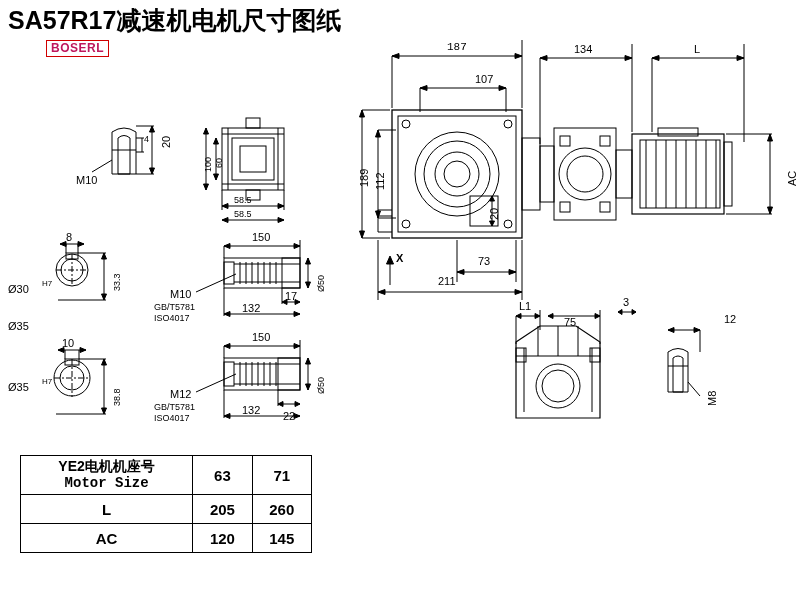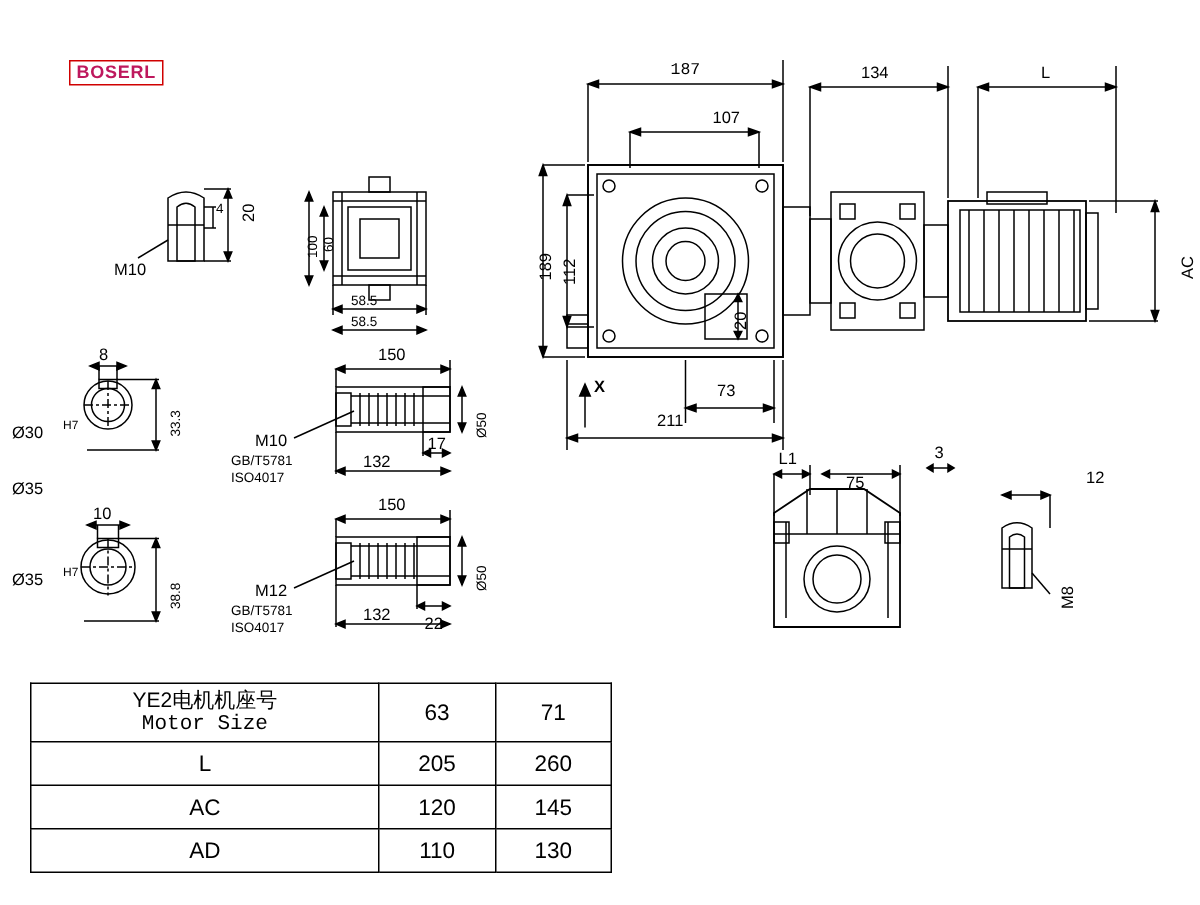--- a/index.html
+++ b/index.html
@@ -56,23 +56,24 @@
   .lbl.xs { font-size: 8px; }
   .rot90 {
     transform: rotate(-90deg);
     transform-origin: 0 0;
   }
   
   #spec-table {
     position: absolute;
     left: 20px;
     top: 455px;
-    width: 388px;
+    width: 292px;
     border-collapse: collapse;
     font-size: 15px;
+    font-weight: bold;
   }
   #spec-table td {
     border: 1.2px solid #000;
     text-align: center;
     padding: 2px 0;
     height: 24px;
   }
   #spec-table td.head-cell {
     font-size: 14px;
     line-height: 17px;
@@ -80,20 +81,21 @@
   }
   #spec-table .col-label { width: 200px; }
   #spec-table .col-val { width: 70px; }
   .mono { font-family: "Liberation Mono", monospace; text-align: center; }
 </style>
 </head>
 <body>
 
 <div class="page">
 
+  <div id="title">SA57R17减速机电机尺寸图纸</div>
   <div id="logo">BOSERL</div>
 
   <svg class="draw" width="800" height="603" viewBox="0 0 800 603">
     <g stroke="#000" fill="none" stroke-width="1">
 
       <rect x="392" y="110" width="130" height="128" stroke-width="1.3"></rect>
       <rect x="398" y="116" width="118" height="116"></rect>
 
       <circle cx="406" cy="124" r="4"></circle>
       <circle cx="508" cy="124" r="4"></circle>
@@ -459,21 +461,16 @@
       <tr>
         <td class="col-label">L</td>
         <td class="col-val">205</td>
         <td class="col-val">260</td>
       </tr>
       <tr>
         <td class="col-label">AC</td>
         <td class="col-val">120</td>
         <td class="col-val">145</td>
       </tr>
-      <tr>
-        <td class="col-label">AD</td>
-        <td class="col-val">110</td>
-        <td class="col-val">130</td>
-      </tr>
     </tbody>
   </table>
 
 </div>
 
 </body></html>

